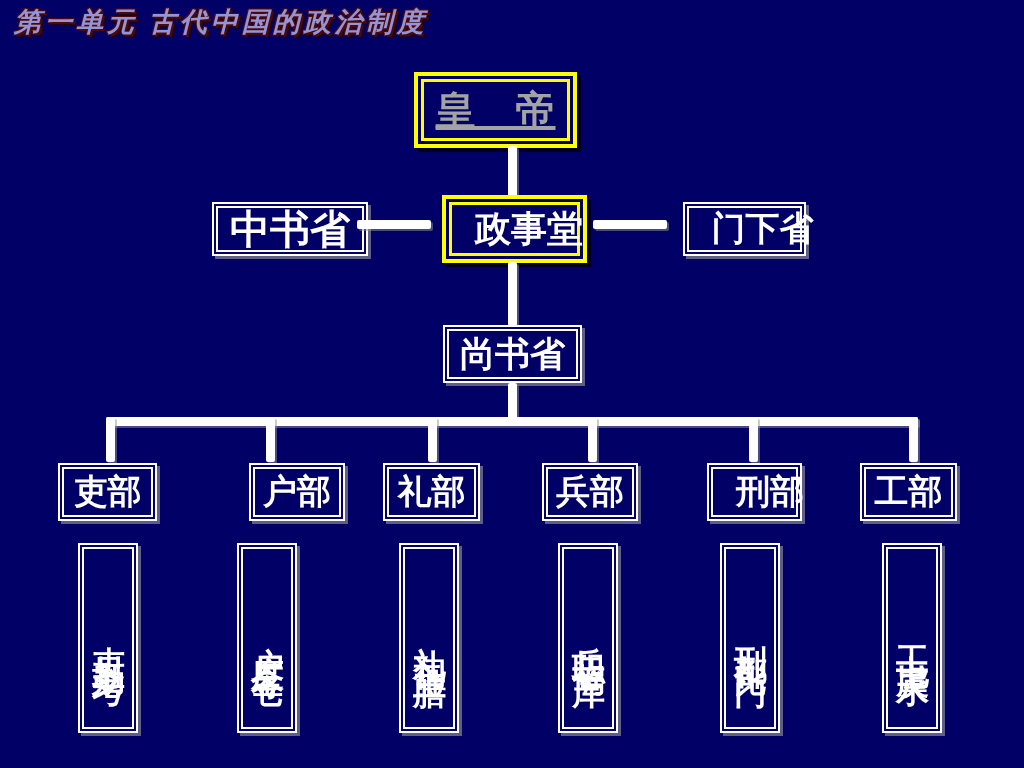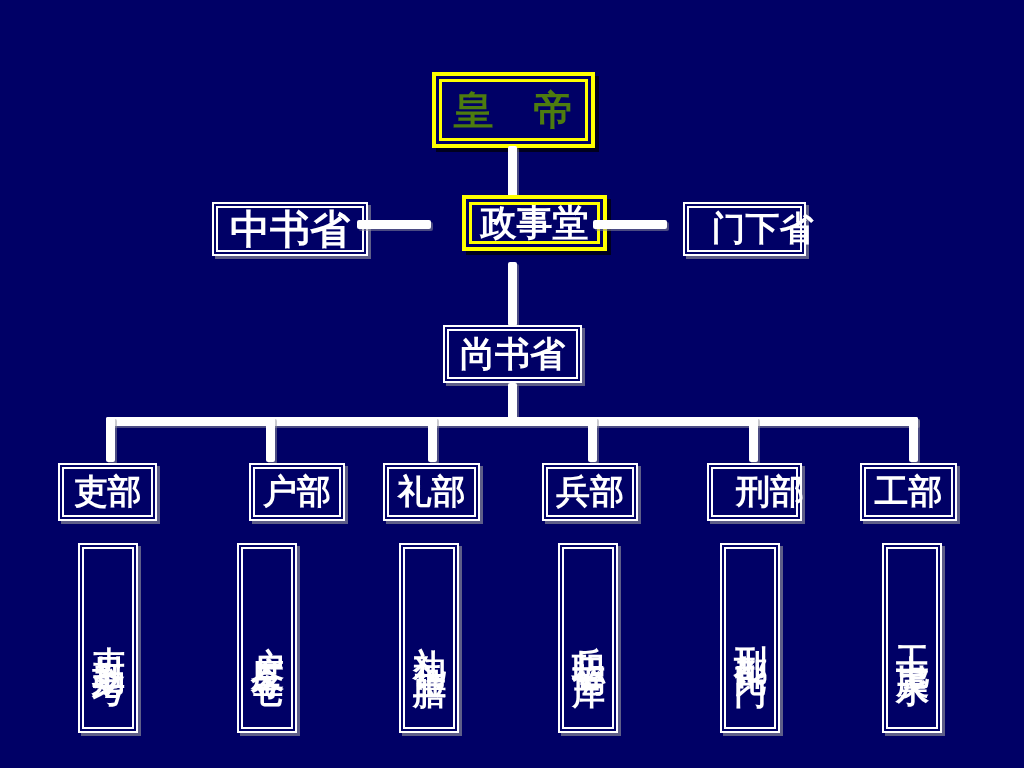--- a/index.html
+++ b/index.html
@@ -60,26 +60,26 @@
 
   
   .line {
     position: absolute;
     background: #ffffff;
     border-radius: 2px;
     box-shadow: 2px 2px 0 rgba(150,150,160,0.5);
   }
 
   
-  #box-emperor   { left: 432px; top: 72px;  width: 163px; height: 76px;
-                   color: #4d7c0f; font-size: 40px; }
+  #box-emperor   { left: 414px; top: 72px;  width: 163px; height: 76px;
+                   color: #a3a3a3; font-size: 40px; text-decoration: underline; }
   #vline-1       { left: 508px; top: 146px; width: 9px;  height: 52px; }
 
   #box-secretariat { left: 212px; top: 202px; width: 156px; height: 54px; font-size: 40px; }
-  #box-hall        { left: 462px; top: 195px; width: 145px; height: 56px; font-size: 36px; }
+  #box-hall        { left: 442px; top: 195px; width: 145px; height: 68px; font-size: 36px; justify-content: flex-end; }
   #box-chancellery { left: 683px; top: 202px; width: 123px; height: 54px; font-size: 34px; padding-left: 36px; }
   #conn-left     { left: 357px; top: 220px; width: 74px; height: 9px; }
   #conn-right    { left: 593px; top: 220px; width: 74px; height: 9px; }
 
   #vline-2       { left: 508px; top: 262px; width: 9px; height: 64px; }
   #box-state     { left: 443px; top: 325px; width: 139px; height: 58px; font-size: 35px; }
   #vline-3       { left: 508px; top: 383px; width: 9px; height: 40px; }
 
   #hline         { left: 106px; top: 417px; width: 812px; height: 9px; }
   .drop          { top: 417px; width: 9px; height: 45px; }
@@ -102,20 +102,21 @@
     line-height: 1;
   }
   #sub-1 { left: 78px; }  #sub-2 { left: 237px; } #sub-3 { left: 399px; }
   #sub-4 { left: 558px; } #sub-5 { left: 720px; } #sub-6 { left: 882px; }
 </style>
 </head>
 <body>
 
 <div id="slide">
 
+  <div id="slide-title">第一单元 古代中国的政治制度</div>
 
   <div id="box-emperor" class="ybox">
     <span>皇　帝</span>
   </div>
 
   <div id="vline-1" class="line"></div>
 
   <div id="box-secretariat" class="wbox">
     <span>中书省</span>
   </div>

